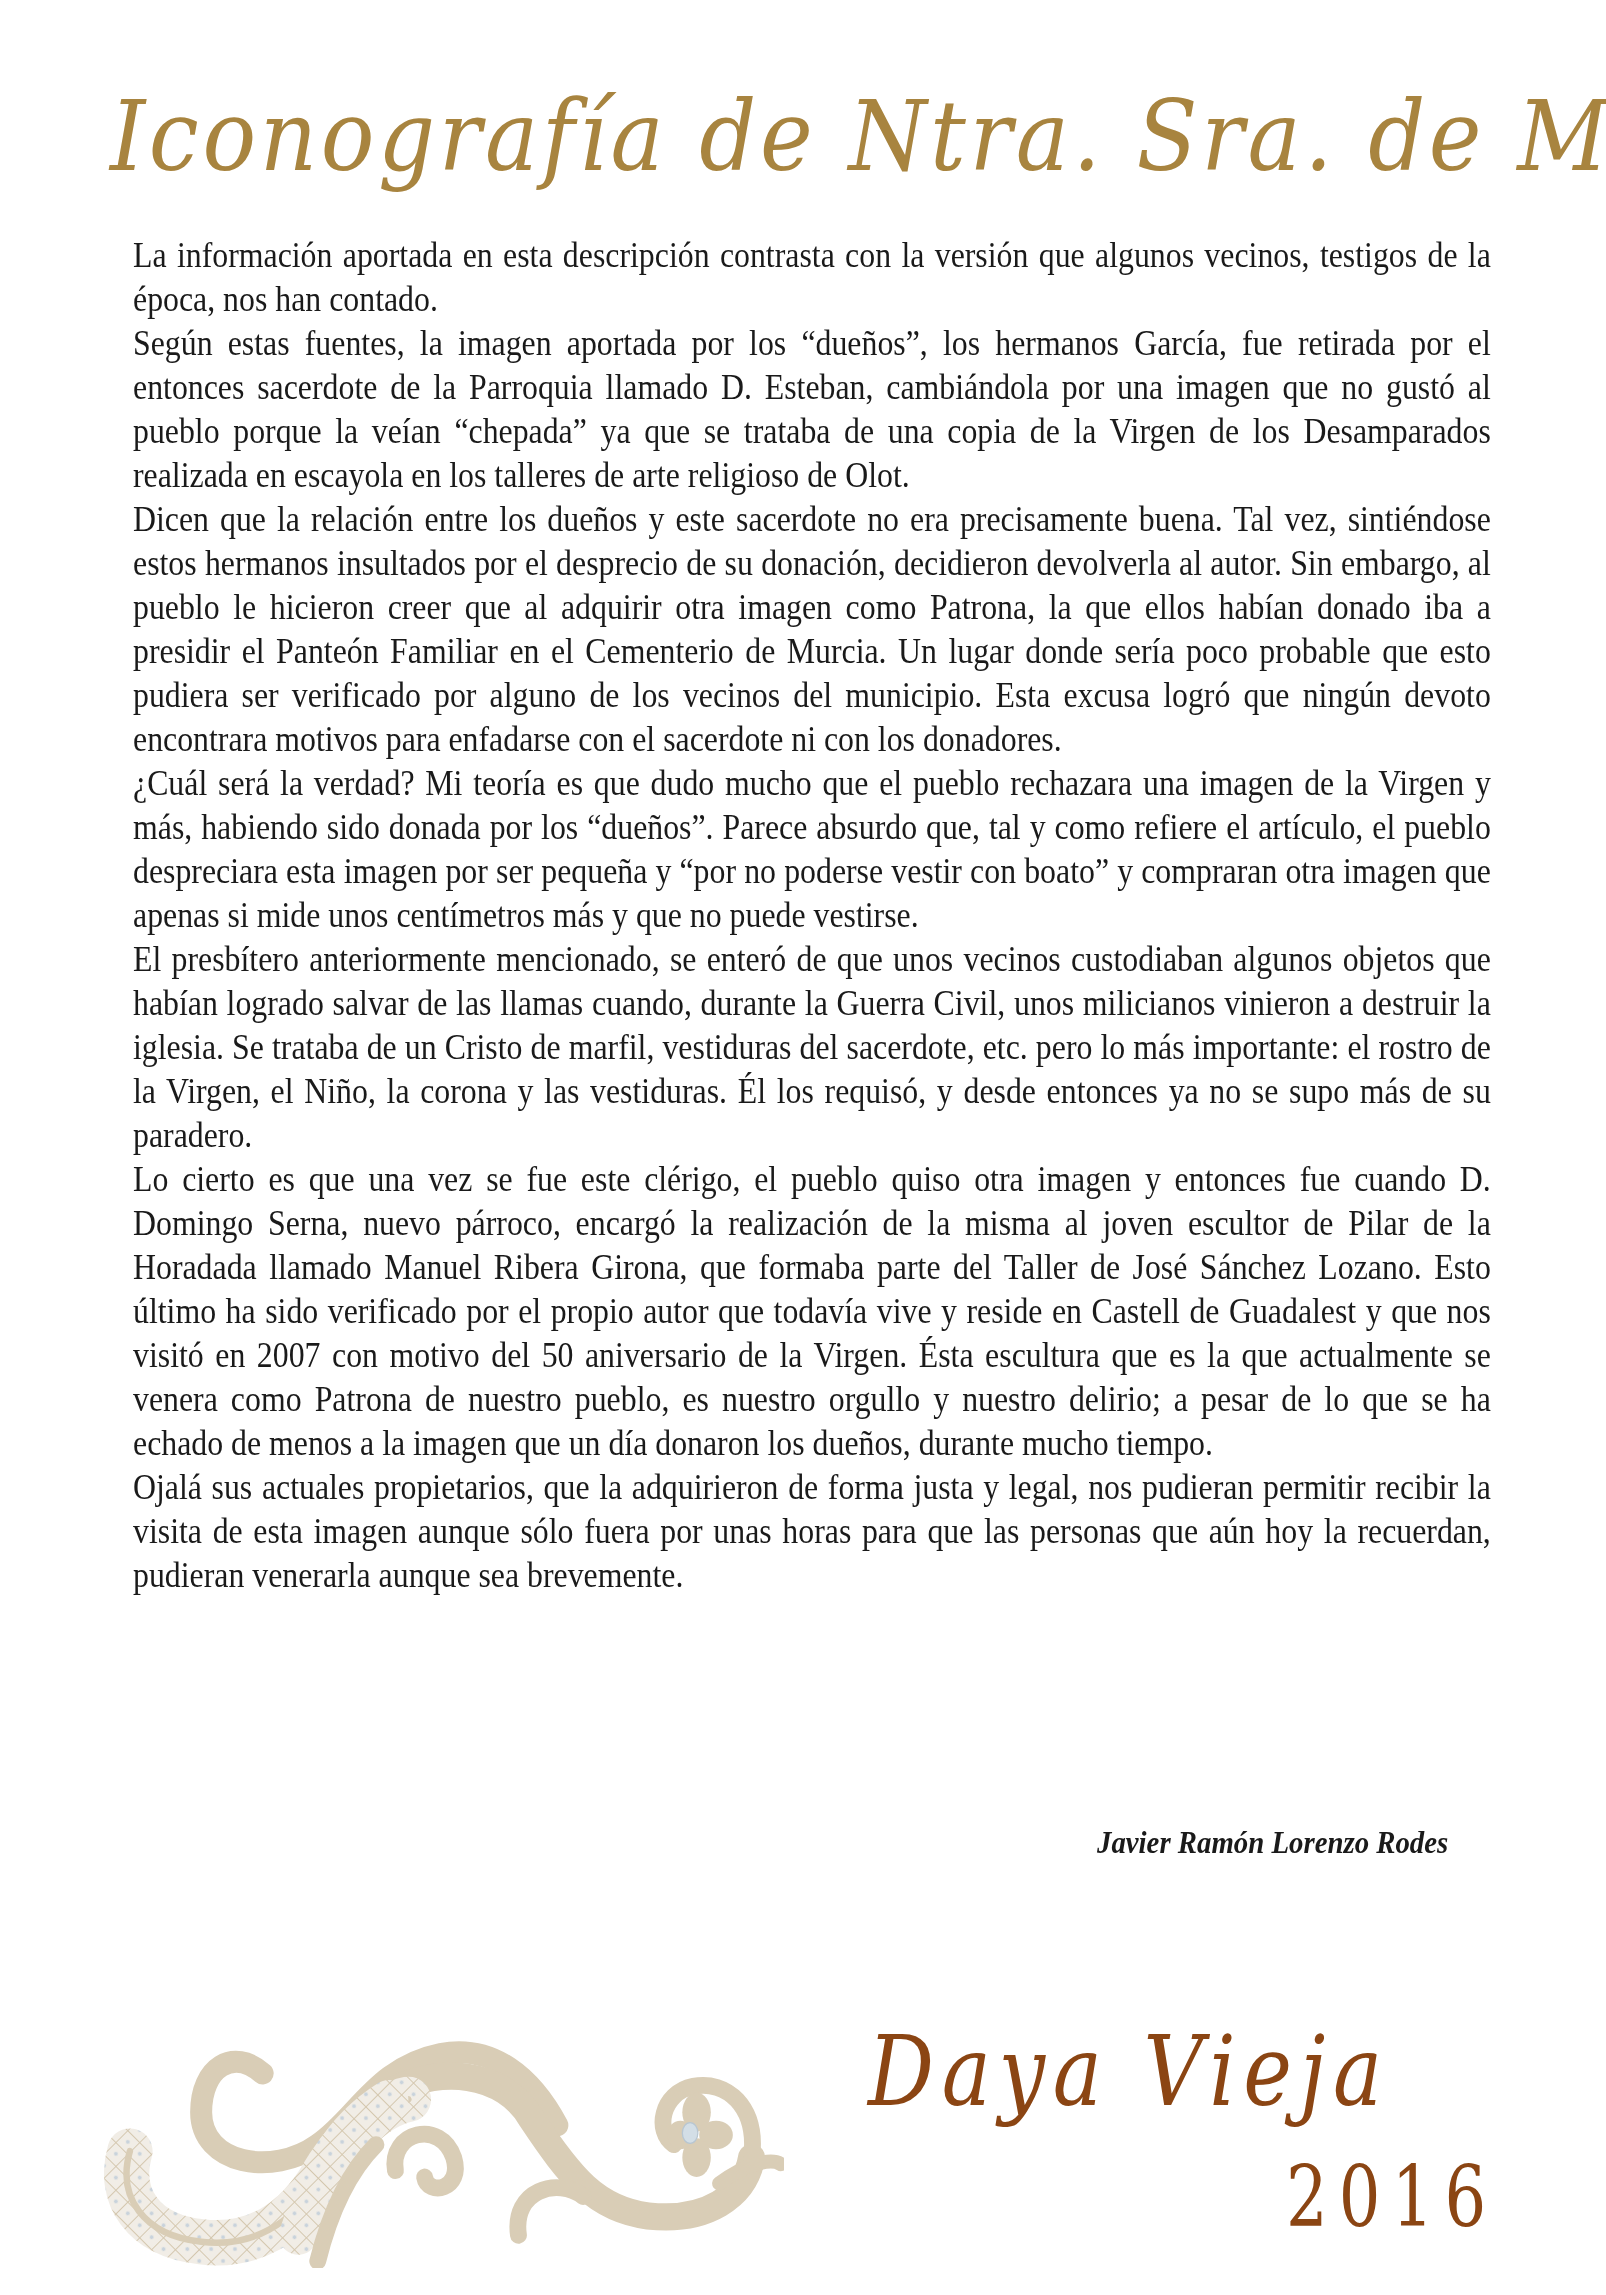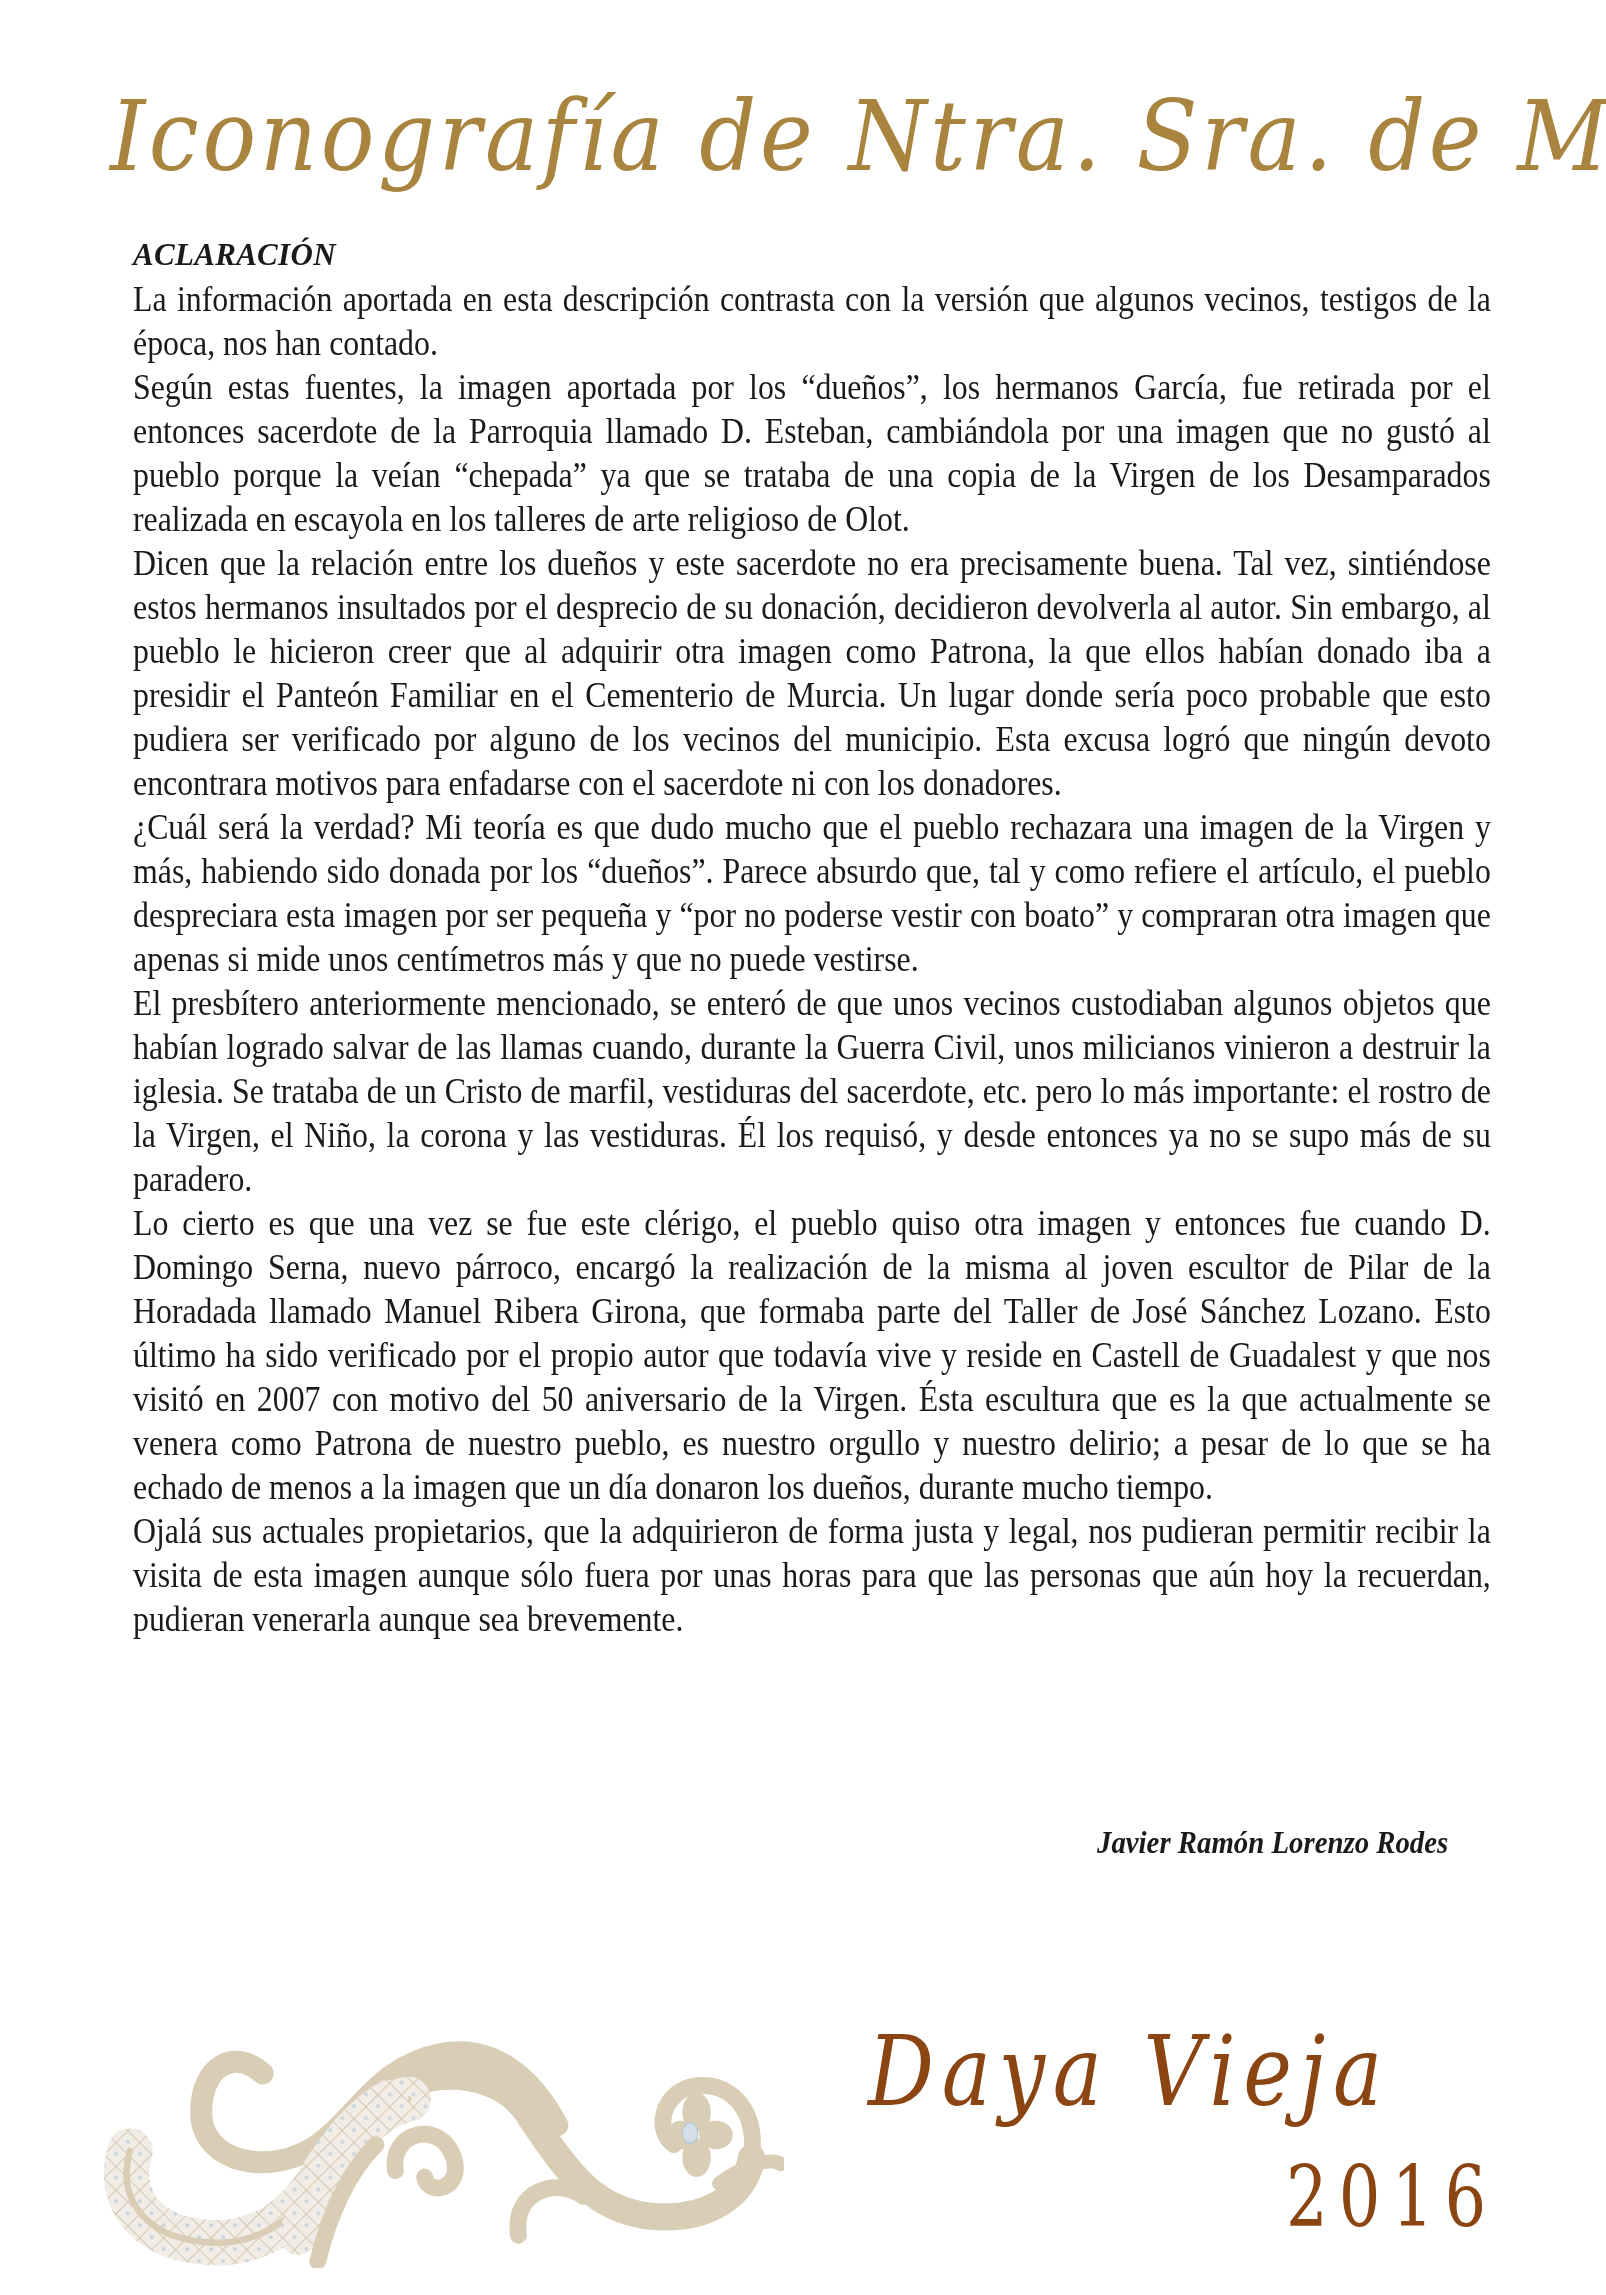--- a/index.html
+++ b/index.html
@@ -67,21 +67,20 @@
     font-size: 84px; letter-spacing: 14.3px; white-space: nowrap;
     transform-origin: left center; transform: scaleX(0.78);
   }
 </style>
 </head>
 <body>
 
 <div class="page-title">Iconografía de Ntra. Sra. de Monserrate</div>
 
 <div class="article">
-  <div class="article-heading">ACLARACIÓN</div>
   <div class="body-wrap">
     <p class="para">La información aportada en esta descripción contrasta con la versión que algunos vecinos, testigos de la época, nos han contado.</p>
     <p class="para">Según estas fuentes, la imagen aportada por los “dueños”, los hermanos García,  fue retirada por el entonces sacerdote de la Parroquia llamado D. Esteban, cambiándola por una imagen que no gustó al pueblo porque la veían “chepada” ya que se trataba de una copia de la Virgen de los Desamparados realizada en escayola en los talleres de arte religioso de Olot.</p>
     <p class="para">Dicen que la relación entre los dueños y este sacerdote no era precisamente buena. Tal vez, sintiéndose estos hermanos insultados por el desprecio de su donación, decidieron devolverla al autor. Sin embargo, al pueblo le hicieron creer que al adquirir otra imagen como Patrona, la que ellos habían donado iba a presidir el Panteón Familiar en el Cementerio de Murcia. Un lugar donde sería poco probable que esto pudiera ser verificado por alguno de los vecinos del municipio. Esta excusa logró que ningún devoto encontrara motivos para enfadarse con el sacerdote ni con los donadores.</p>
     <p class="para">¿Cuál será la verdad? Mi teoría es que dudo mucho que el pueblo rechazara una imagen de la Virgen y más, habiendo sido donada por los “dueños”. Parece absurdo que, tal y como refiere el artículo, el pueblo despreciara esta imagen por ser pequeña y “por no poderse vestir con boato” y compraran otra imagen que apenas si mide unos centímetros más y que no puede vestirse.</p>
     <p class="para">El presbítero anteriormente mencionado, se enteró de que unos vecinos custodiaban algunos objetos que habían logrado salvar de las llamas cuando, durante la Guerra Civil, unos milicianos vinieron a destruir la iglesia. Se trataba de un Cristo de marfil, vestiduras del sacerdote, etc. pero lo más importante: el rostro de la Virgen, el Niño, la corona y las vestiduras. Él los requisó, y desde entonces ya no se supo más de su paradero.</p>
     <p class="para">Lo cierto es que una vez se fue este clérigo, el pueblo quiso otra imagen y entonces fue cuando D. Domingo Serna, nuevo párroco,  encargó la realización de la misma al joven escultor de Pilar de la Horadada llamado Manuel Ribera Girona, que formaba parte del Taller de José Sánchez Lozano. Esto último ha sido verificado por el propio autor que todavía vive y reside en Castell de Guadalest y que nos visitó en 2007 con motivo del 50 aniversario de la Virgen. Ésta escultura que es la que actualmente se venera como Patrona de nuestro pueblo, es nuestro orgullo y nuestro delirio; a pesar de lo que se ha echado de menos a la imagen que un día donaron los dueños, durante mucho tiempo.</p>
     <p class="para">Ojalá sus actuales propietarios, que la adquirieron de forma justa y legal, nos pudieran permitir recibir la visita de esta imagen aunque sólo fuera por unas horas para que las personas que aún hoy la recuerdan, pudieran venerarla aunque sea brevemente.</p>
   </div>
 </div>

